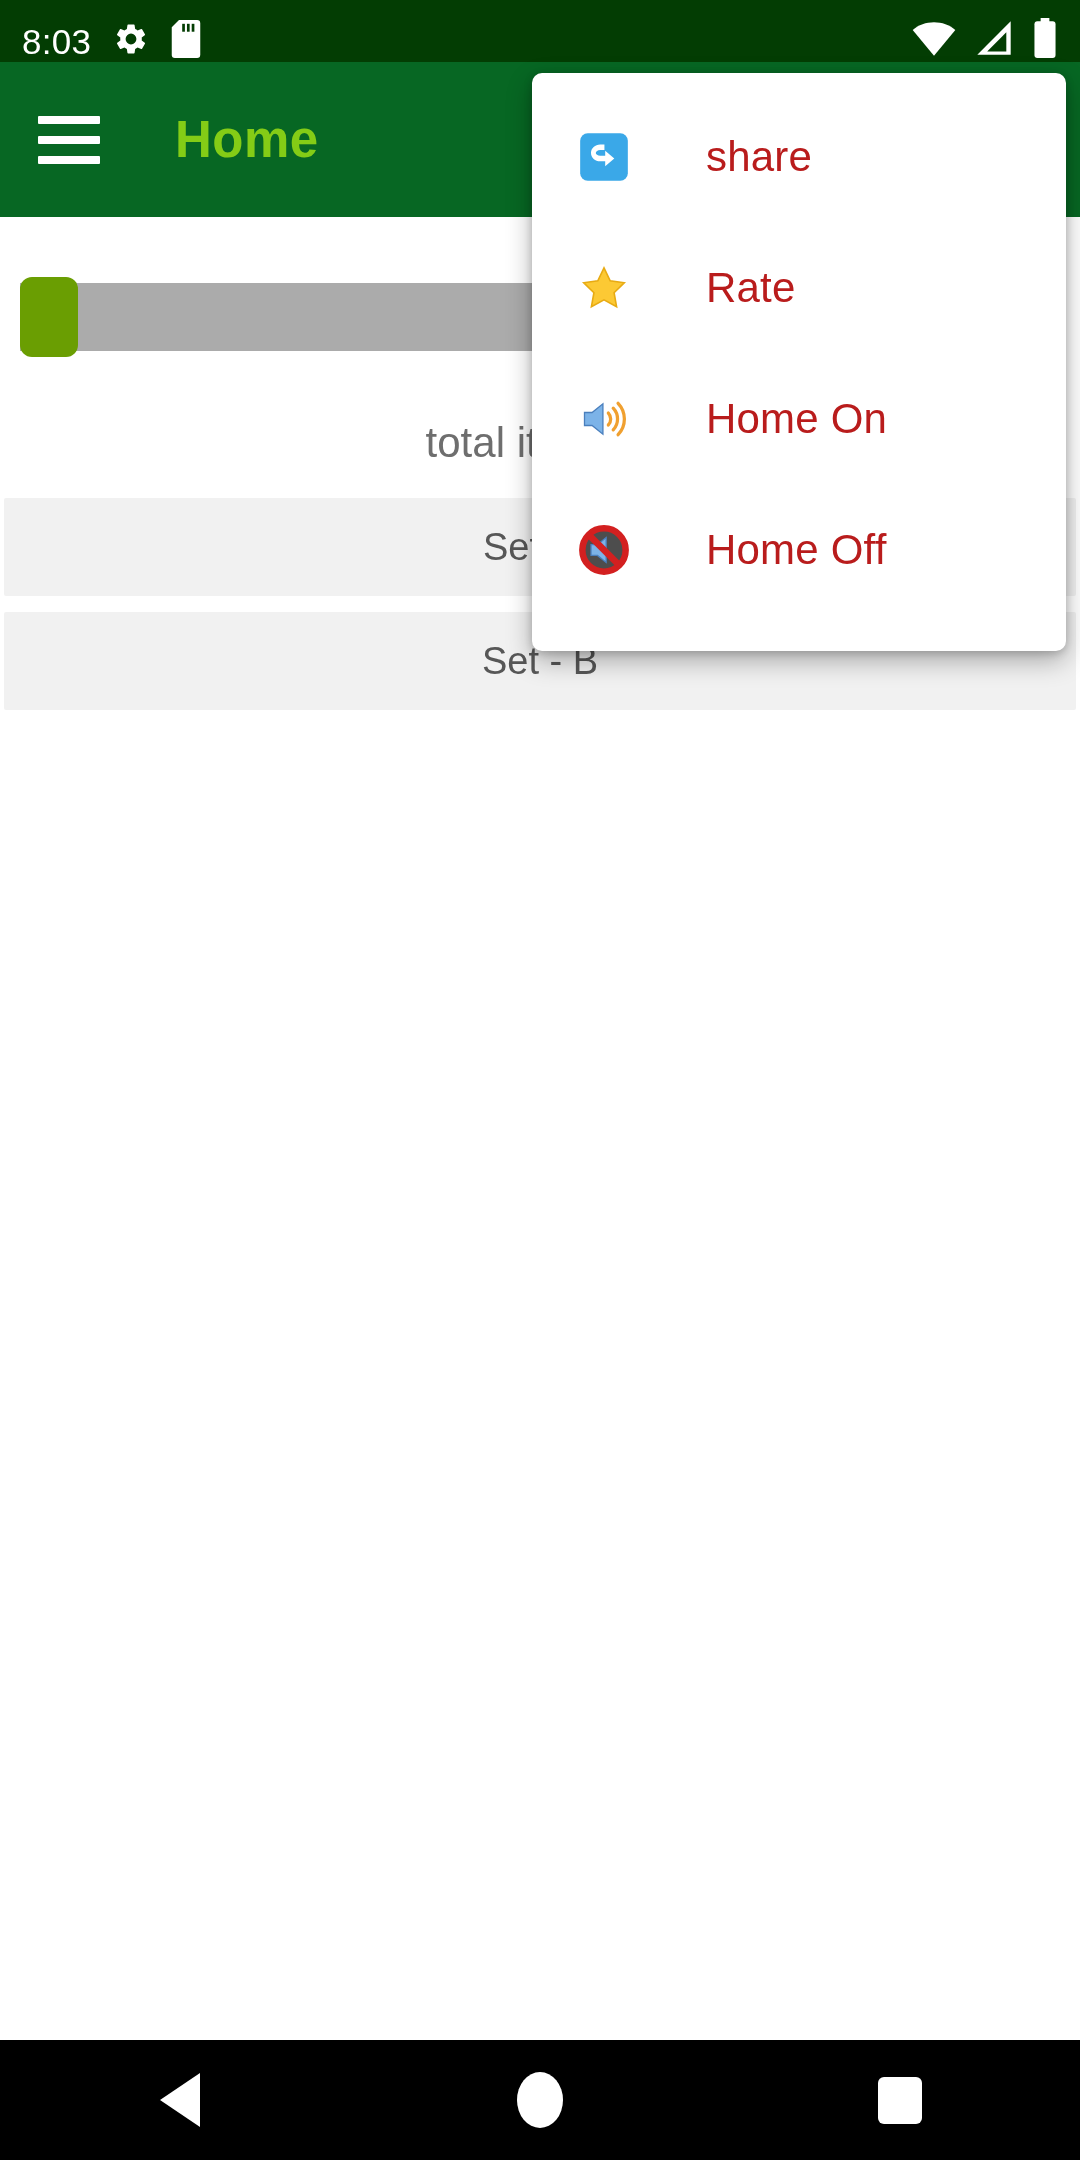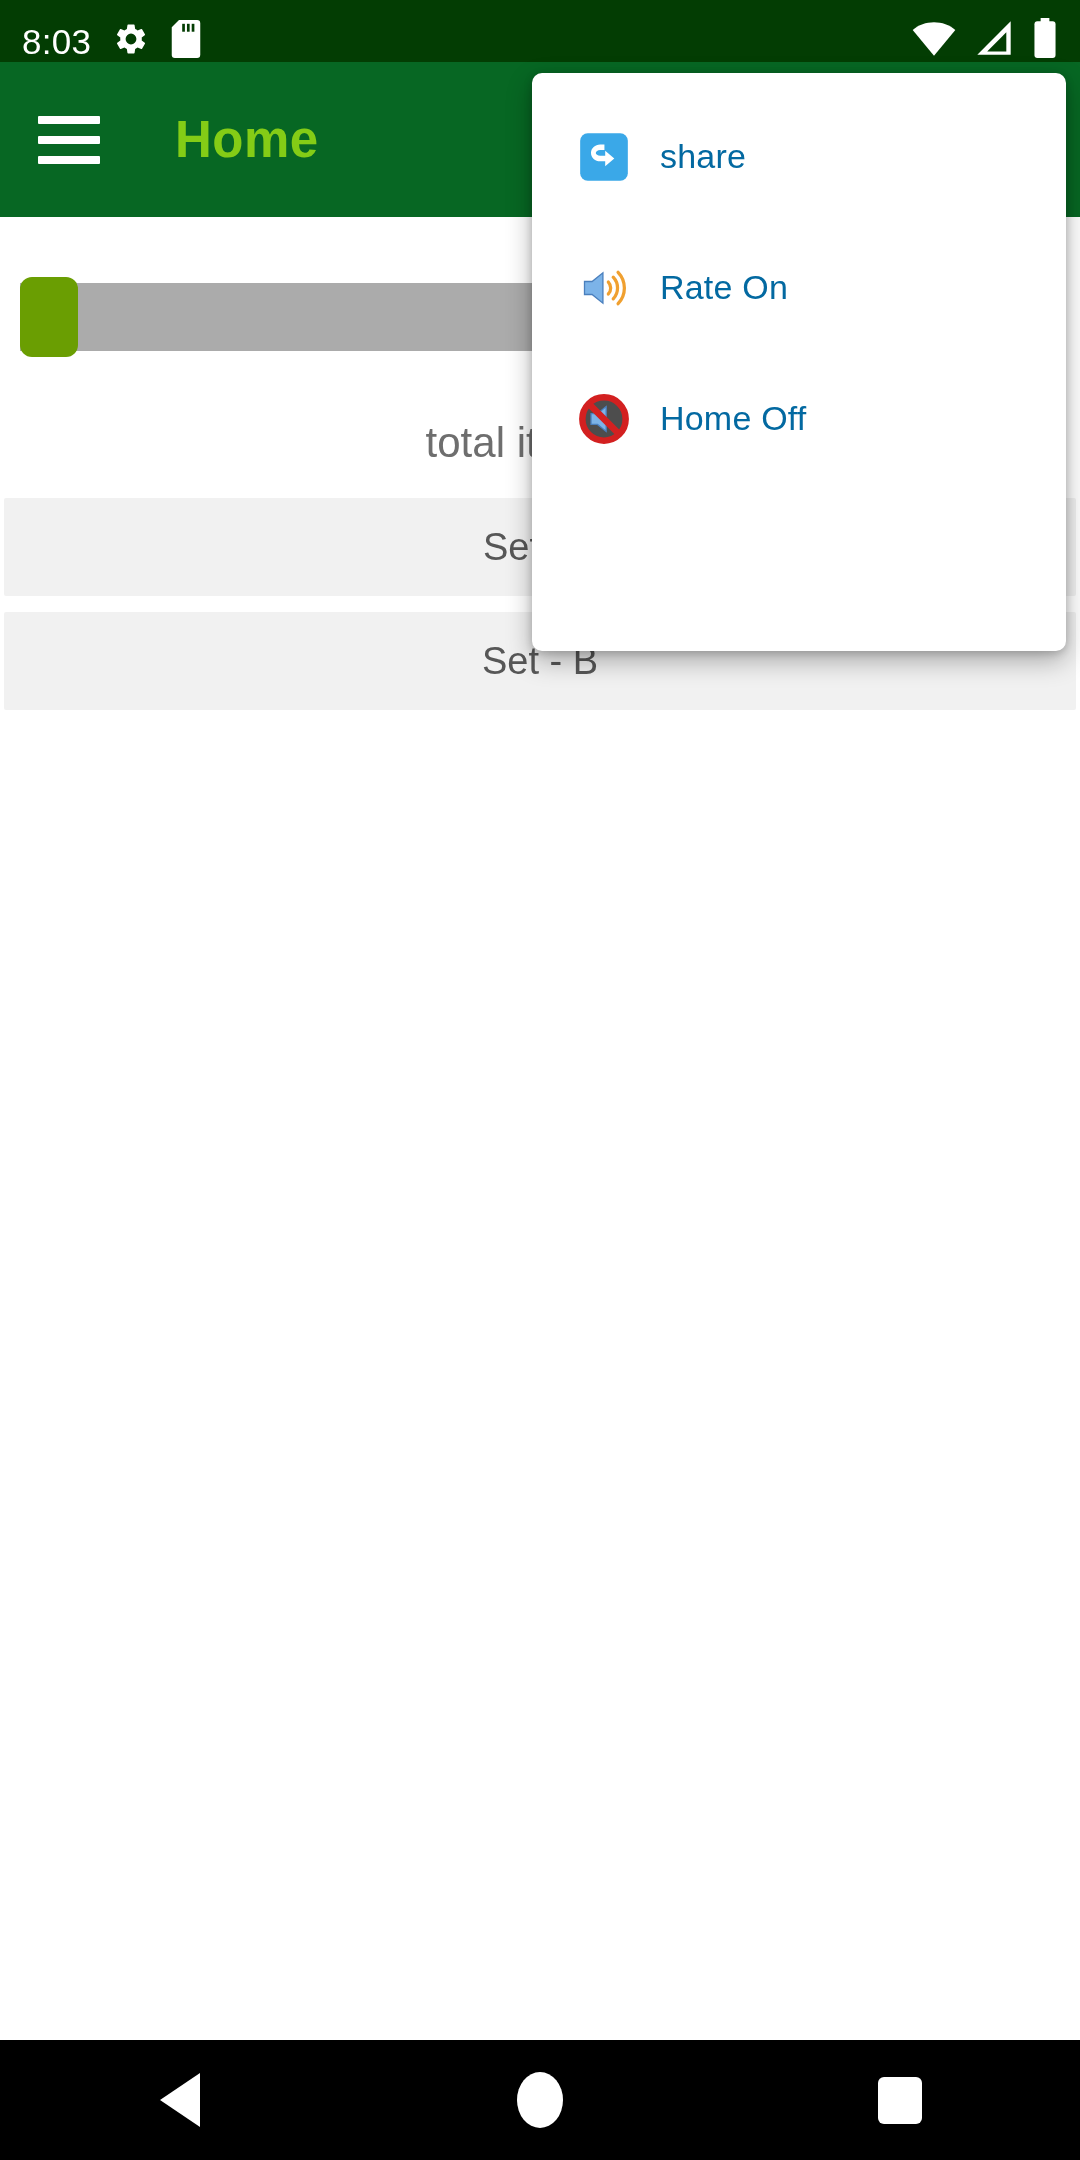--- a/index.html
+++ b/index.html
@@ -138,24 +138,25 @@
     padding-left:44px;
     cursor:pointer;
   }
   .menu-icon {
     width:56px; height:56px;
     flex:0 0 56px;
     margin-right:28px;
     display:flex; align-items:center; justify-content:center;
   }
   .menu-label {
-    color:#0369a1;
-    font-size:34px;
+    color:#b91c1c;
+    font-size:42px;
     font-weight:400;
     letter-spacing:0.2px;
+    margin-left:46px;
   }
 
   
   #nav-bar {
     position:absolute; left:0; top:2040px;
     width:1080px; height:120px;
     background:#000000;
     display:flex; align-items:center; justify-content:space-around;
     z-index:50;
   }
@@ -265,31 +266,39 @@
     <div class="menu-item">
       <span class="menu-icon">
         <svg width="52" height="52" viewBox="0 0 48 48">
           <rect x="2" y="2" width="44" height="44" rx="7" fill="#3aa8e8"></rect>
           <path fill="#ffffff" d="M20.5 12.5c-4.7 0-8.5 3.4-8.5 7.7 0 4.3 3.8 7.7 8.5 7.7h4.6v4.6l8.4-7.1-8.4-7.1v4.6h-4.6c-2.3 0-4.1-1.7-4.1-2.7s1.8-2.7 4.1-2.7h3.9v-5z"></path>
         </svg>
       </span>
       <span class="menu-label">share</span>
     </div>
 
+    <div class="menu-item">
+      <span class="menu-icon">
+        <svg width="52" height="52" viewBox="0 0 48 48">
+          <path fill="#fcc934" stroke="#e8ab13" stroke-width="1.5" d="M24 5.5l5.7 11.9 13 1.8-9.4 9.1 2.3 12.9L24 34.9l-11.6 6.3 2.3-12.9-9.4-9.1 13-1.8z"></path>
+        </svg>
+      </span>
+      <span class="menu-label">Rate</span>
+    </div>
 
     <div class="menu-item">
       <span class="menu-icon">
         <svg width="52" height="52" viewBox="0 0 48 48">
           <path fill="#7cb3e8" stroke="#4a7fbd" stroke-width="1.2" d="M6 18h7l10-8v28l-10-8H6z"></path>
           <path fill="none" stroke="#f0a030" stroke-width="3" stroke-linecap="round" d="M28 18.5a8 8 0 0 1 0 11"></path>
           <path fill="none" stroke="#f0a030" stroke-width="3" stroke-linecap="round" d="M32.5 14a14.5 14.5 0 0 1 0 20"></path>
           <path fill="none" stroke="#f0a030" stroke-width="3" stroke-linecap="round" d="M37 9.5a21 21 0 0 1 0 29"></path>
         </svg>
       </span>
-      <span class="menu-label">Rate On</span>
+      <span class="menu-label">Home On</span>
     </div>
 
     <div class="menu-item">
       <span class="menu-icon">
         <svg width="52" height="52" viewBox="0 0 48 48">
           <circle cx="24" cy="24" r="21" fill="#4d4d4d"></circle>
           <path fill="#7cb3e8" stroke="#4a7fbd" stroke-width="1.2" d="M12 19h6l8-6.5v23L18 29h-6z"></path>
           <circle cx="24" cy="24" r="20" fill="none" stroke="#d32020" stroke-width="6"></circle>
           <line x1="9.8" y1="9.8" x2="38.2" y2="38.2" stroke="#d32020" stroke-width="6" stroke-linecap="butt"></line>
         </svg>

